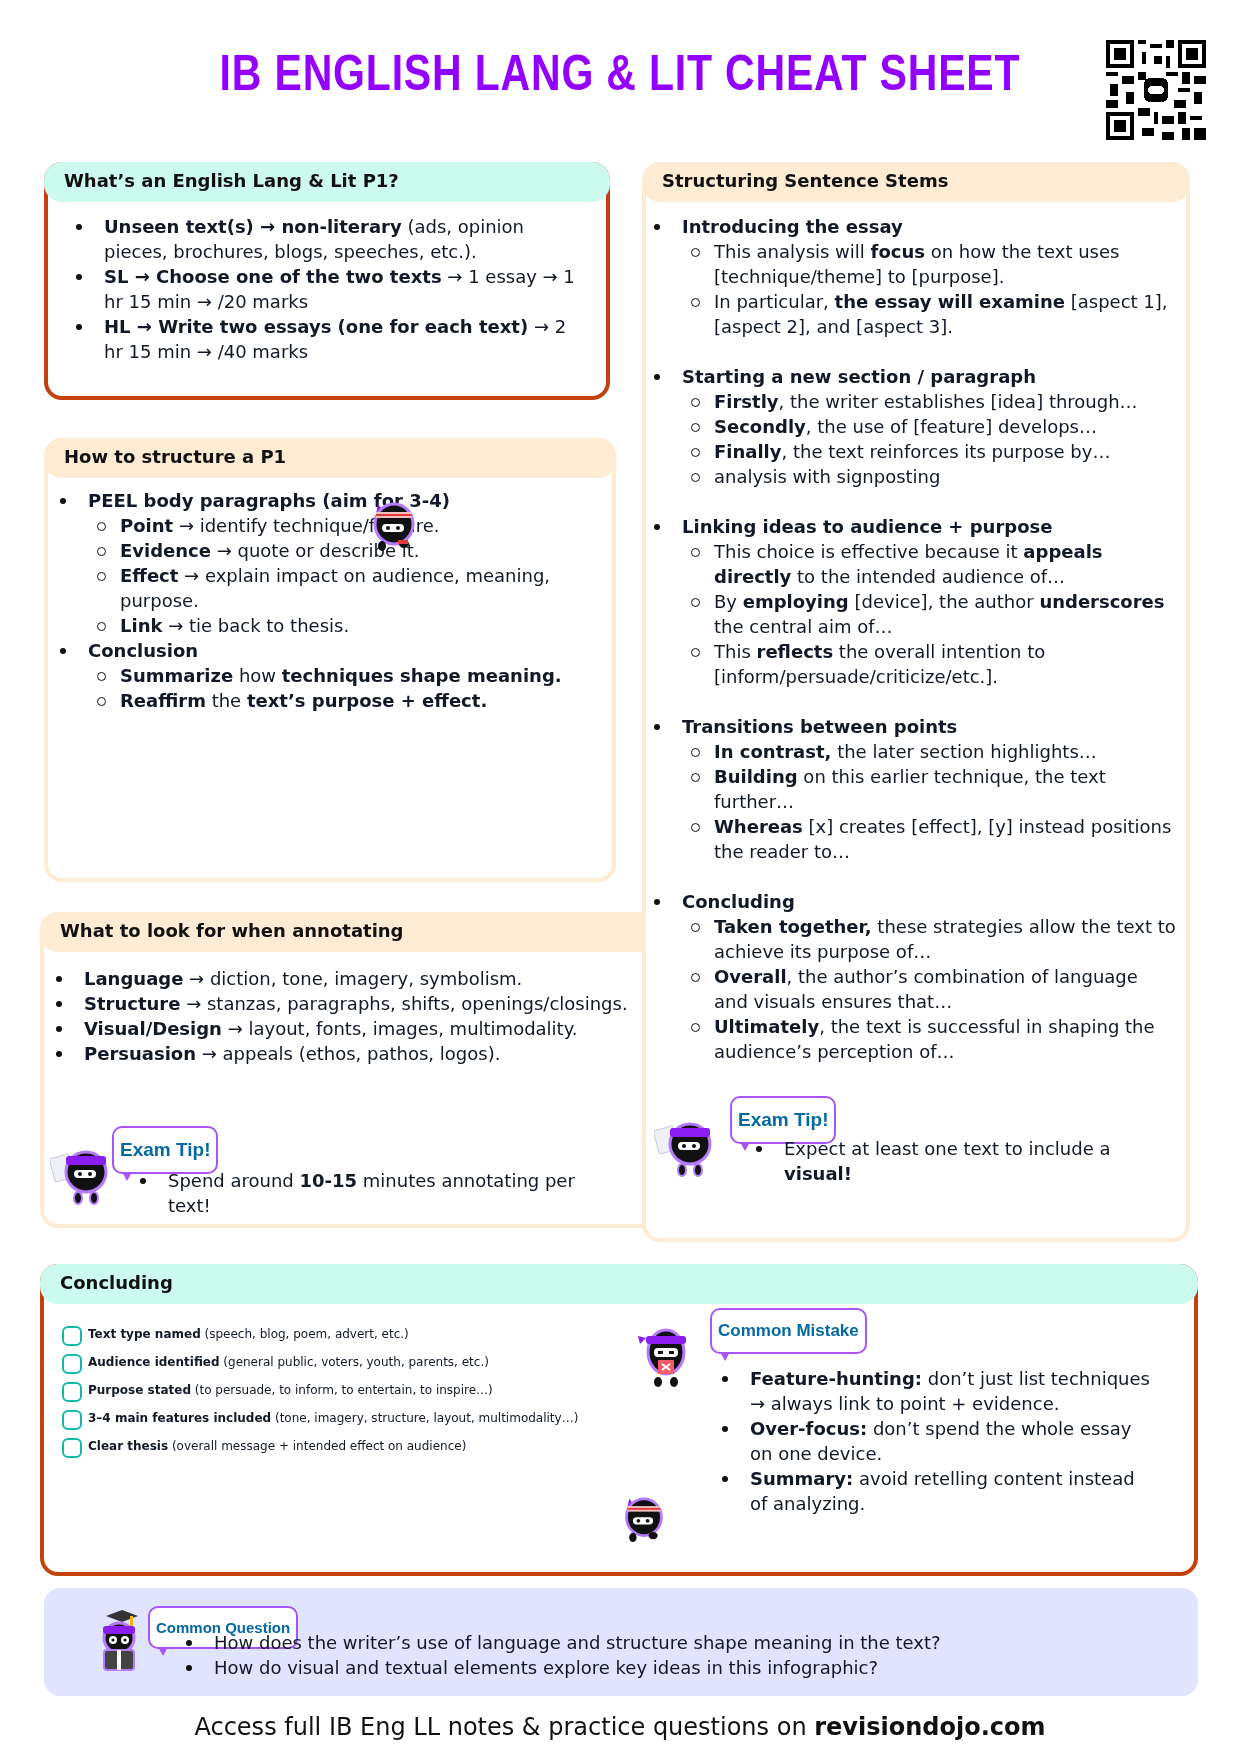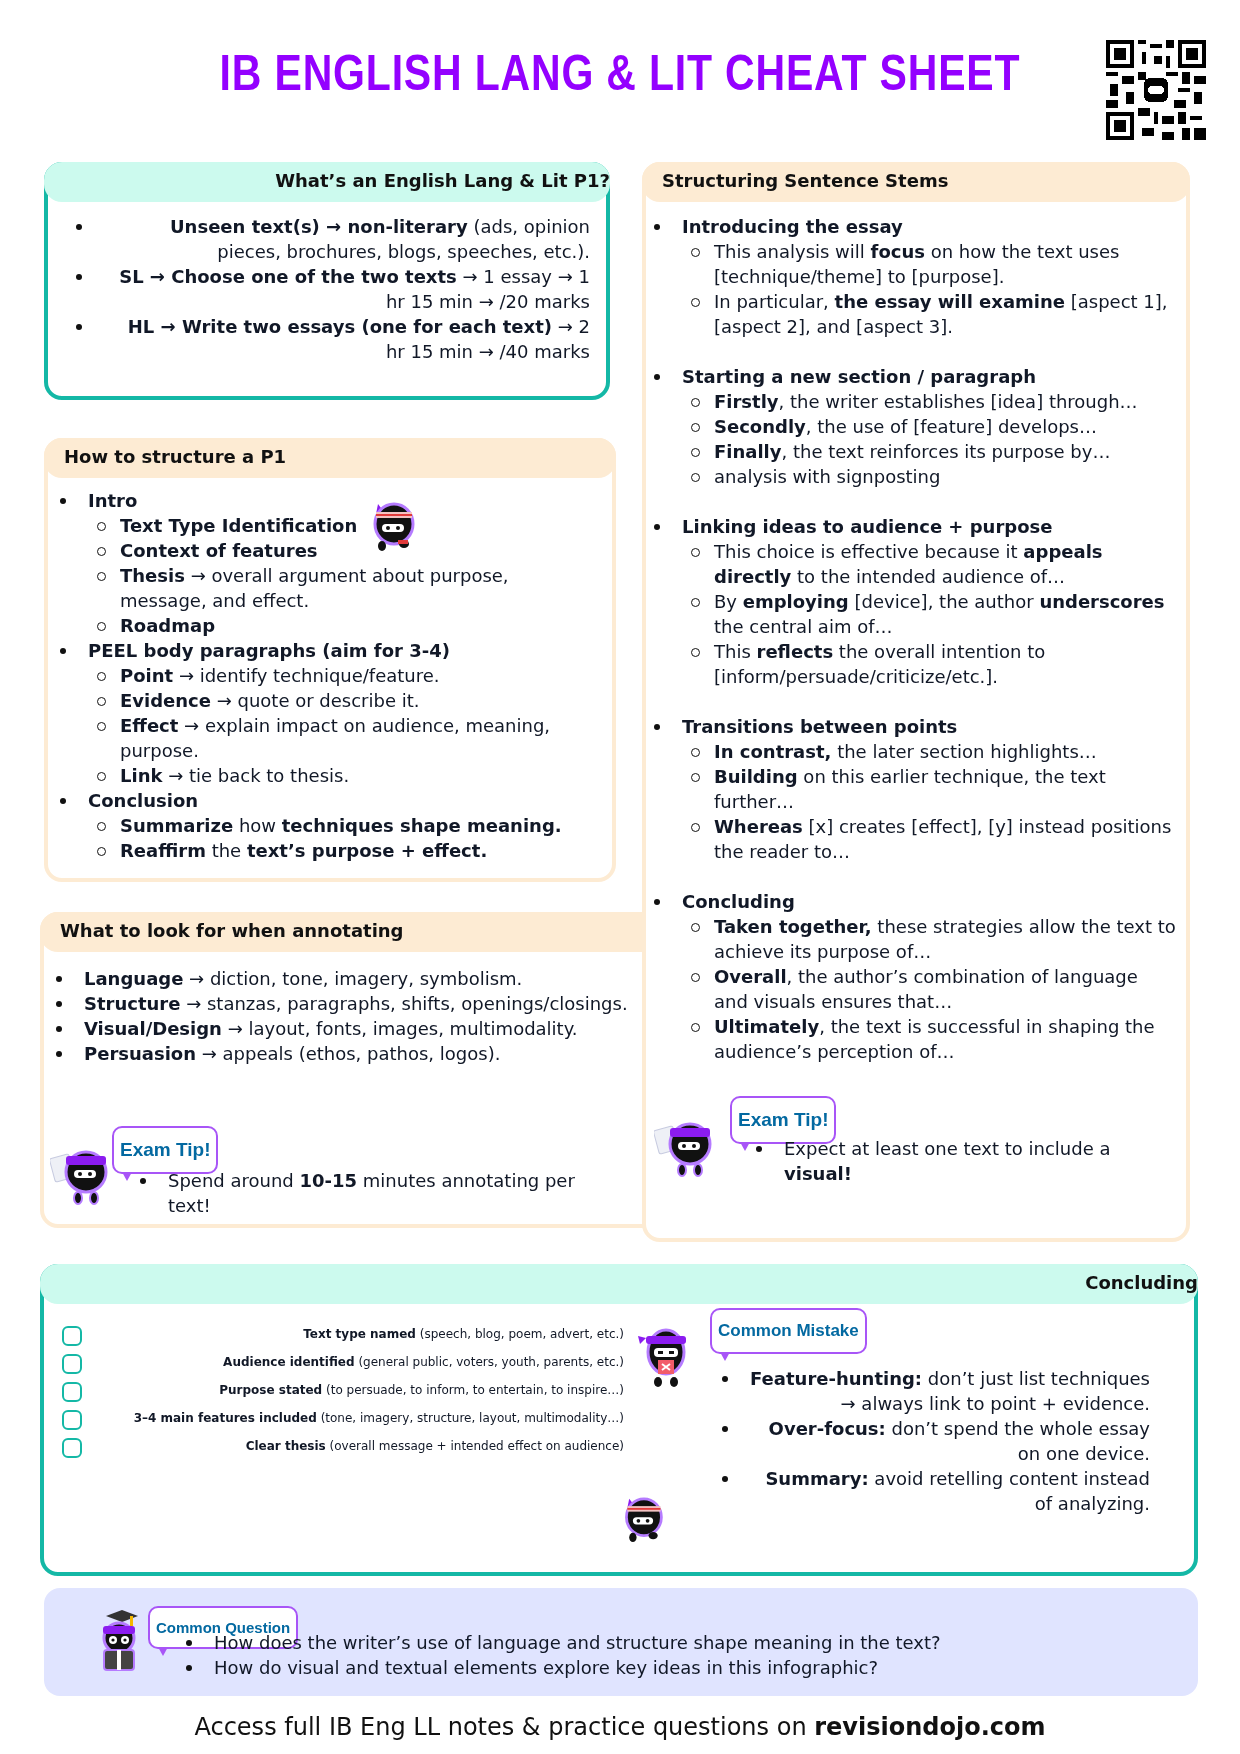--- a/index.html
+++ b/index.html
@@ -7,21 +7,21 @@
   body { position: relative; font-family: "DejaVu Sans", sans-serif; color: #111827; }
 
   .title {
     position: absolute; left: 0; top: 44px; width: 1240px; text-align: center;
     font-family: "Liberation Sans", sans-serif; font-size: 50px; font-weight: 700;
     color: #9400ff; letter-spacing: 1px; transform: scaleX(0.82);
   }
   .qr { position: absolute; left: 1106px; top: 40px; width: 100px; height: 100px; }
 
   .card { position: absolute; border-radius: 18px; background: #fff; }
-  .card.mint { border: 4px solid #14b8a6; text-align: right; }
+  .card.mint { border: 4px solid #c2410c; }
   .card.peach { border: 4px solid #fdebd3; }
   .card-head {
     margin: -4px -4px 0 -4px; height: 40px; border-radius: 18px 18px 18px 18px;
     padding: 8px 0 0 20px; font-size: 18px; font-weight: 700; color: #111;
   }
   .mint .card-head { background: #ccfaee; }
   .peach .card-head { background: #fdebd3; }
 
   .body { font-size: 18px; line-height: 25px; }
   ul { list-style: none; }
@@ -121,29 +121,20 @@
     <li><b>Unseen text(s) → non-literary</b><span> (ads, opinion pieces, brochures, blogs, speeches, etc.).</span></li>
     <li><b>SL → Choose one of the two texts</b><span> → 1 essay → 1 hr 15 min → /20 marks</span></li>
     <li><b>HL → Write two essays (one for each text)</b><span> → 2 hr 15 min → /40 marks</span></li>
   </ul>
 </div>
 
 <div class="card peach" style="left:44px;top:438px;width:572px;height:444px;">
   <div class="card-head">How to structure a P1</div>
   <ul class="l1 body" style="margin:10px 12px 0 0;">
     <li>
-      <b>Intro</b>
-      <ul class="l2">
-        <li><b>Text Type Identification</b></li>
-        <li><b>Context of features</b></li>
-        <li><b>Thesis</b><span> → overall argument about purpose, message, and effect.</span></li>
-        <li><b>Roadmap</b></li>
-      </ul>
-    </li>
-    <li>
       <b>PEEL body paragraphs (aim for 3-4)</b>
       <ul class="l2">
         <li><b>Point</b><span> → identify technique/feature.</span></li>
         <li><b>Evidence</b><span> → quote or describe it.</span></li>
         <li><b>Effect</b><span> → explain impact on audience, meaning, purpose.</span></li>
         <li><b>Link</b><span> → tie back to thesis.</span></li>
       </ul>
     </li>
     <li>
       <b>Conclusion</b>

